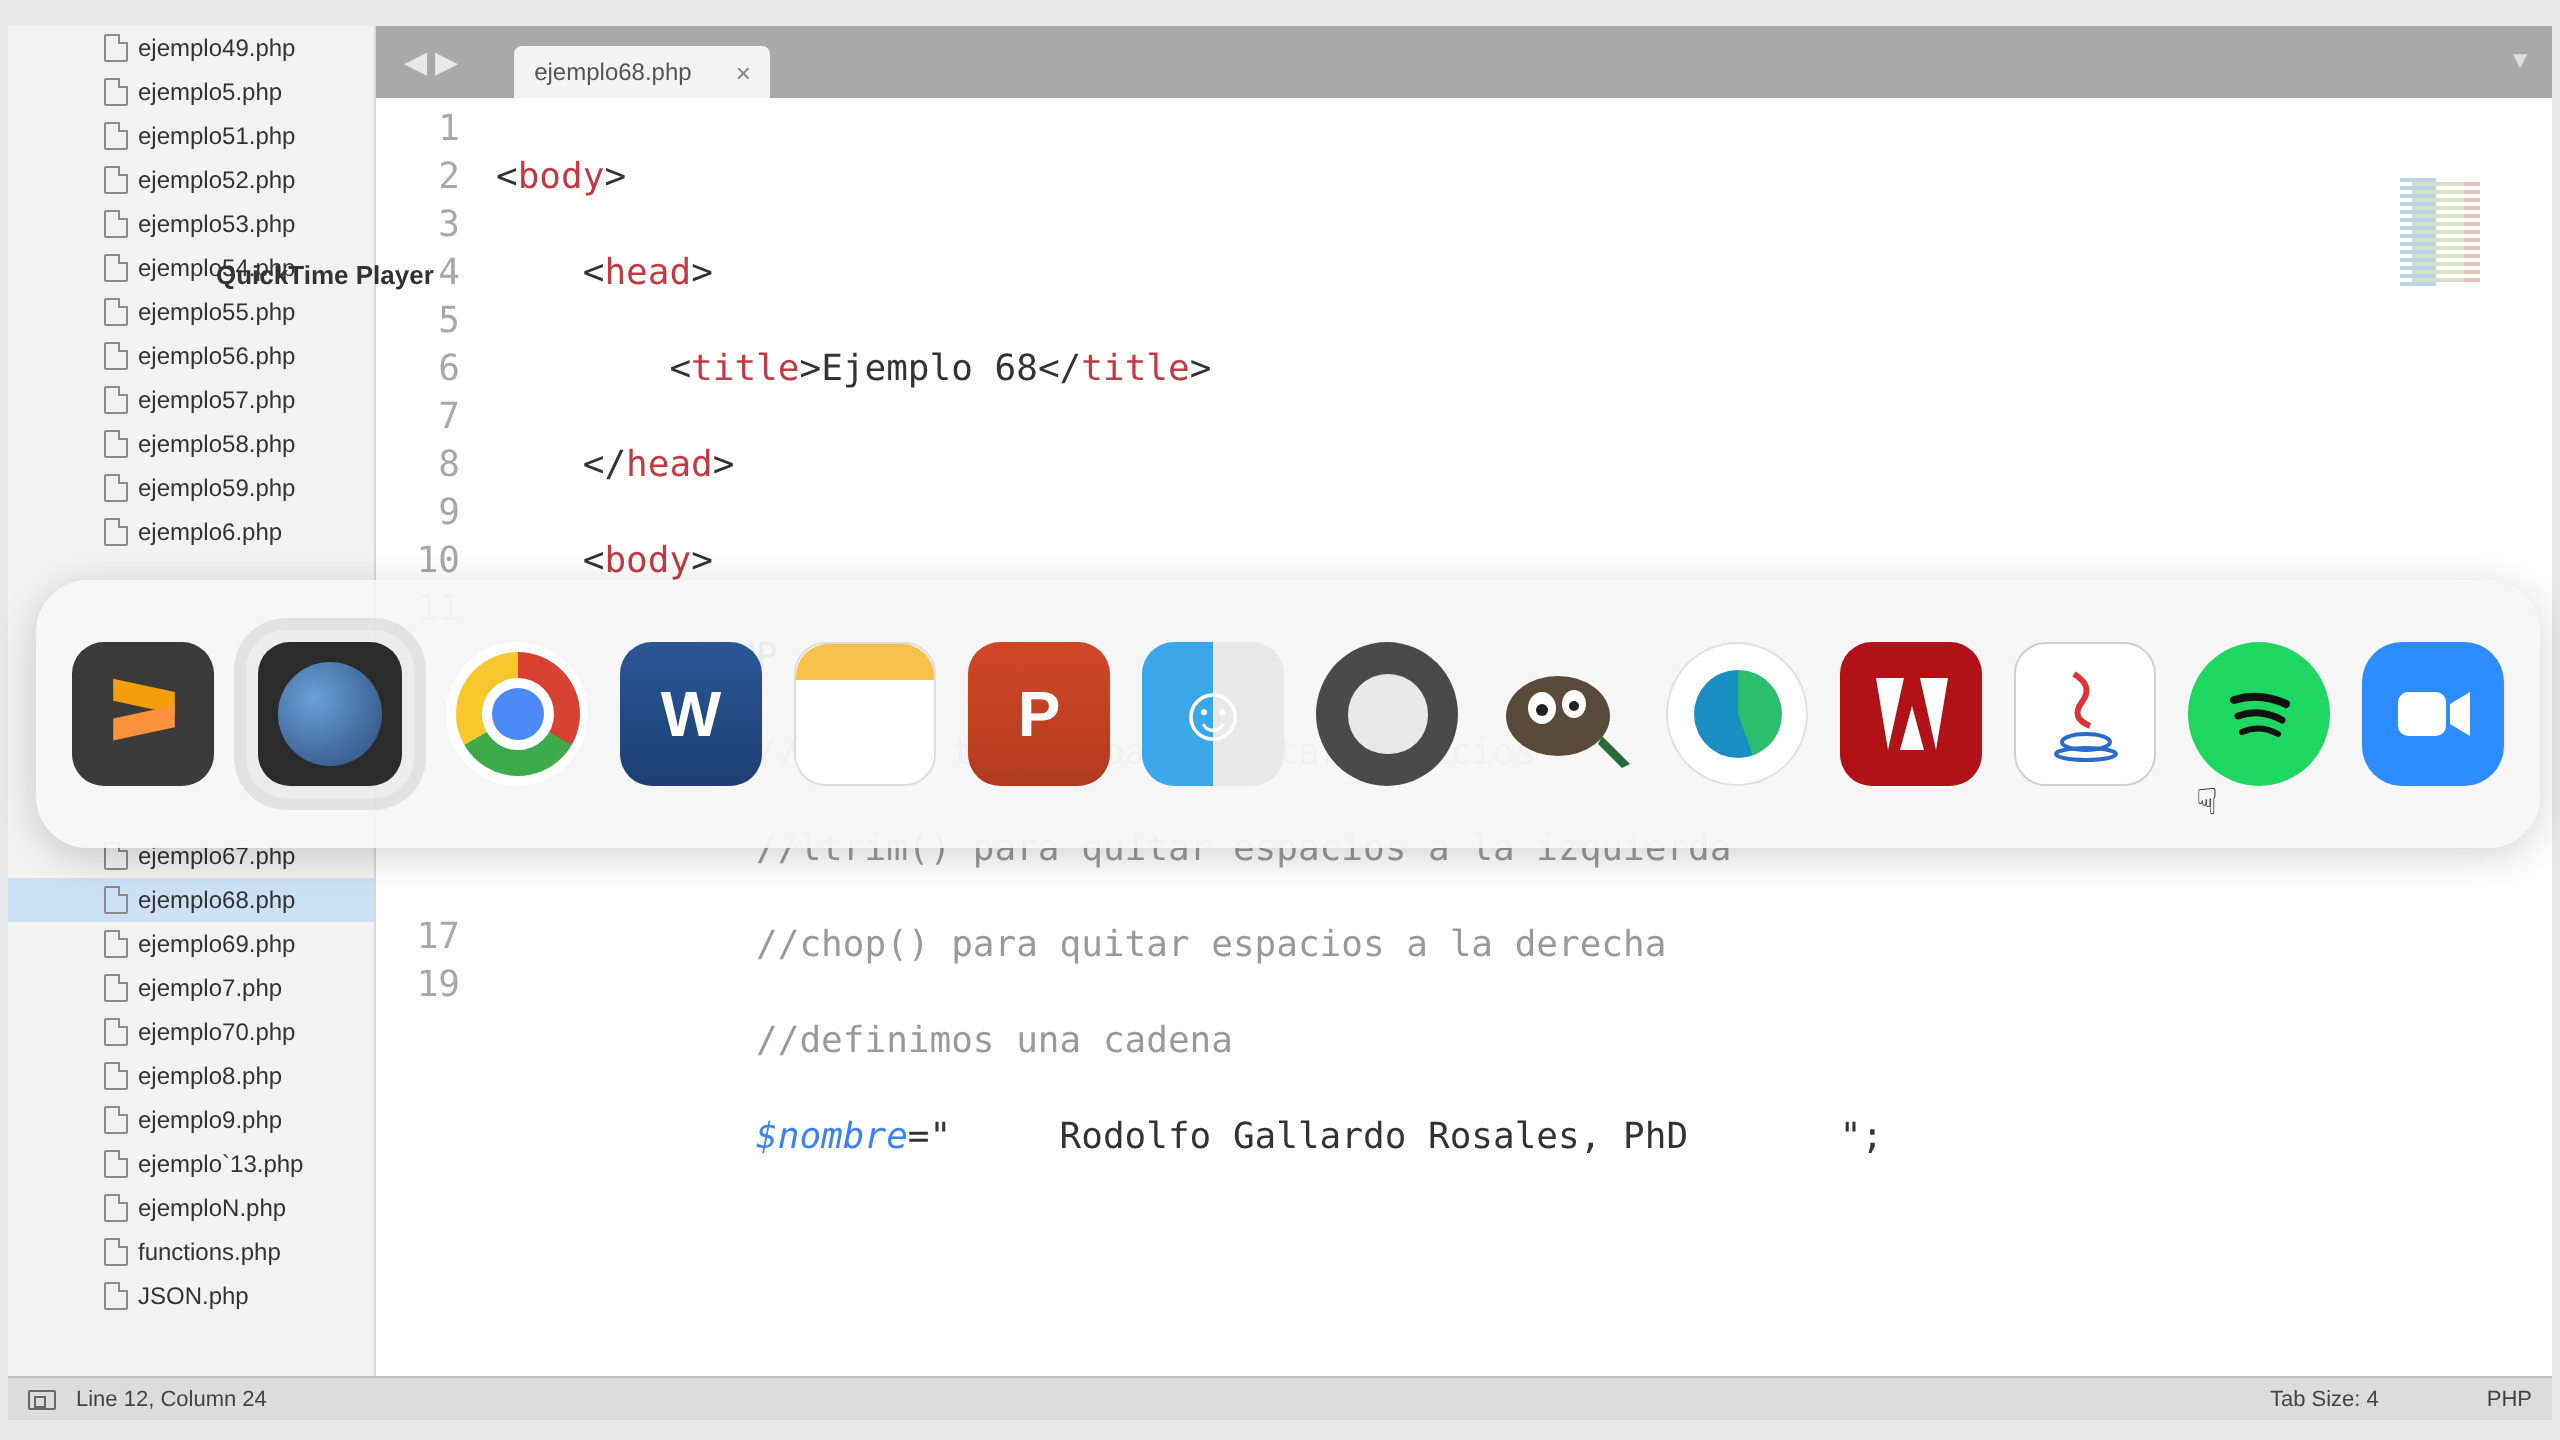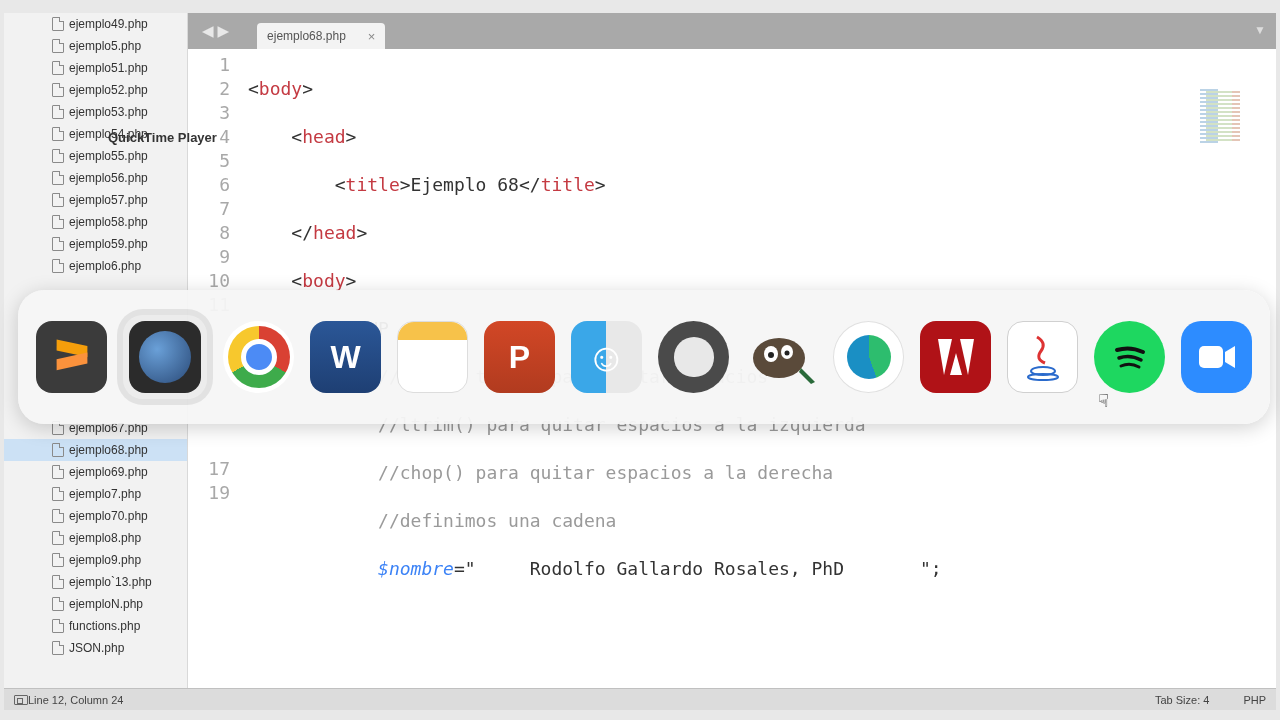--- a/index.html
+++ b/index.html
@@ -155,20 +155,21 @@
 }
 .status-bar {
   height: 22px;
   background: #dcdcdc;
   border-top: 1px solid #c0c0c0;
   display: flex;
   align-items: center;
   font-size: 11px;
   color: #444;
   padding: 0 10px;
+  gap: 10px;
 }
 .status-icon {
   width: 14px; height: 10px;
   border: 1px solid #666;
   border-radius: 1px;
   position: relative;
 }
 .status-icon::after {
   content: "";
   position: absolute;

